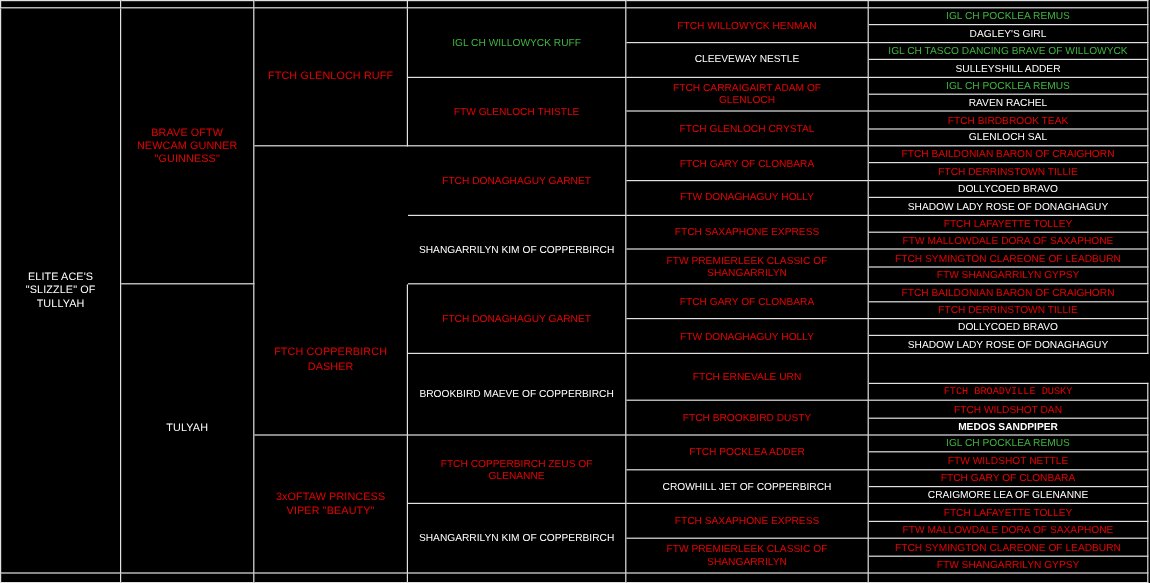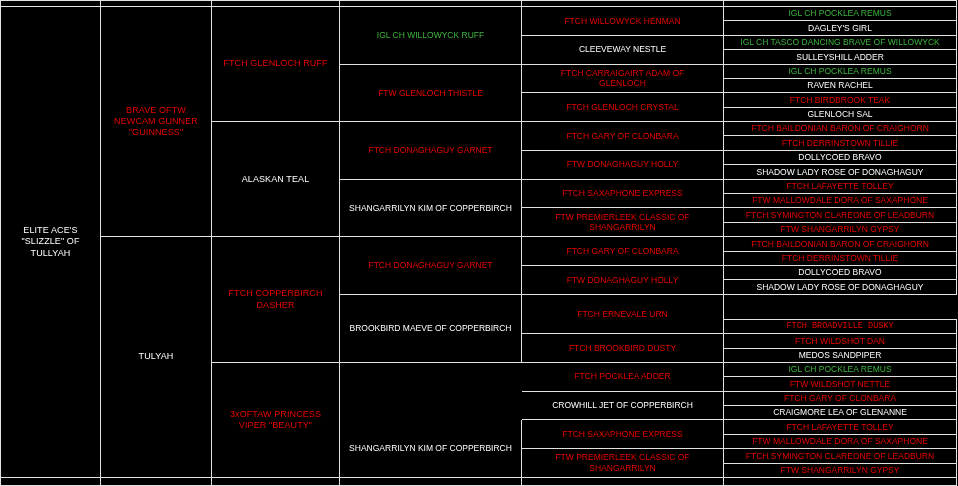--- a/index.html
+++ b/index.html
@@ -34,32 +34,33 @@
     <div class="cell c1 bl" style="grid-area: 2 / 1 / 34 / 2; color: rgb(255, 255, 255);">ELITE ACE'S
 "SLIZZLE" OF
 TULLYAH</div>
 
     <div class="cell c2" style="grid-area: 2 / 2 / 18 / 3; color: rgb(232, 0, 0);">BRAVE OFTW
 NEWCAM GUNNER
 "GUINNESS"</div>
     <div class="cell c2" style="grid-area: 18 / 2 / 34 / 3; color: rgb(255, 255, 255);">TULYAH</div>
 
     <div class="cell c3" style="grid-area: 2 / 3 / 10 / 4; color: rgb(232, 0, 0);">FTCH GLENLOCH RUFF</div>
-    <div class="cell c3" style="grid-area: 10 / 3 / 18 / 4; color: rgb(255, 255, 255);">ALASKAN TEAL</div>
     <div class="cell c3" style="grid-area: 18 / 3 / 26 / 4; color: rgb(232, 0, 0);">FTCH COPPERBIRCH
 DASHER</div>
     <div class="cell c3" style="grid-area: 26 / 3 / 34 / 4; color: rgb(232, 0, 0); text-align: center;">3xOFTAW PRINCESS
 VIPER "BEAUTY"</div>
 
     <div class="cell c4" style="grid-area: 2 / 4 / 6 / 5; color: rgb(61, 181, 61);">IGL CH WILLOWYCK RUFF</div>
     <div class="cell c4" style="grid-area: 6 / 4 / 10 / 5; color: rgb(232, 0, 0);">FTW GLENLOCH THISTLE</div>
     <div class="cell c4" style="grid-area: 10 / 4 / 14 / 5; color: rgb(232, 0, 0);">FTCH DONAGHAGUY GARNET</div>
     <div class="cell c4" style="grid-area: 14 / 4 / 18 / 5; color: rgb(255, 255, 255);">SHANGARRILYN KIM OF COPPERBIRCH</div>
     <div class="cell c4" style="grid-area: 18 / 4 / 22 / 5; color: rgb(232, 0, 0);">FTCH DONAGHAGUY GARNET</div>
     <div class="cell c4" style="grid-area: 22 / 4 / 26 / 5; color: rgb(255, 255, 255);">BROOKBIRD MAEVE OF COPPERBIRCH</div>
+    <div class="cell c4" style="grid-area: 26 / 4 / 30 / 5; color: rgb(232, 0, 0);">FTCH COPPERBIRCH ZEUS OF
+GLENANNE</div>
     <div class="cell c4" style="grid-area: 30 / 4 / 34 / 5; color: rgb(255, 255, 255);">SHANGARRILYN KIM OF COPPERBIRCH</div>
 
     <div class="cell c5" style="grid-area: 2 / 5 / 4 / 6; color: rgb(232, 0, 0);">FTCH WILLOWYCK HENMAN</div>
     <div class="cell c5" style="grid-area: 4 / 5 / 6 / 6; color: rgb(255, 255, 255);">CLEEVEWAY NESTLE</div>
     <div class="cell c5" style="grid-area: 6 / 5 / 8 / 6; color: rgb(232, 0, 0);">FTCH CARRAIGAIRT ADAM OF
 GLENLOCH</div>
     <div class="cell c5" style="grid-area: 8 / 5 / 10 / 6; color: rgb(232, 0, 0);">FTCH GLENLOCH CRYSTAL</div>
     <div class="cell c5" style="grid-area: 10 / 5 / 12 / 6; color: rgb(232, 0, 0);">FTCH GARY OF CLONBARA</div>
     <div class="cell c5" style="grid-area: 12 / 5 / 14 / 6; color: rgb(232, 0, 0);">FTW DONAGHAGUY HOLLY</div>
     <div class="cell c5" style="grid-area: 14 / 5 / 16 / 6; color: rgb(232, 0, 0);">FTCH SAXAPHONE EXPRESS</div>
@@ -91,21 +92,21 @@
     <div class="cell c6" style="grid-area: 15 / 6 / 16 / 7; color: rgb(232, 0, 0);">FTW MALLOWDALE DORA OF SAXAPHONE</div>
     <div class="cell c6" style="grid-area: 16 / 6 / 17 / 7; color: rgb(232, 0, 0);">FTCH SYMINGTON CLAREONE OF LEADBURN</div>
     <div class="cell c6" style="grid-area: 17 / 6 / 18 / 7; color: rgb(232, 0, 0);">FTW SHANGARRILYN GYPSY</div>
     <div class="cell c6" style="grid-area: 18 / 6 / 19 / 7; color: rgb(232, 0, 0);">FTCH BAILDONIAN BARON OF CRAIGHORN</div>
     <div class="cell c6" style="grid-area: 19 / 6 / 20 / 7; color: rgb(232, 0, 0);">FTCH DERRINSTOWN TILLIE</div>
     <div class="cell c6" style="grid-area: 20 / 6 / 21 / 7; color: rgb(255, 255, 255);">DOLLYCOED BRAVO</div>
     <div class="cell c6" style="grid-area: 21 / 6 / 22 / 7; color: rgb(255, 255, 255);">SHADOW LADY ROSE OF DONAGHAGUY</div>
     <div class="cell c6" style="grid-area: 22 / 6 / 23 / 7; color: rgb(232, 0, 0); margin-top: 24px;">FTCH TURRAMURRA BEAU</div>
     <div class="cell c6" style="grid-area: 23 / 6 / 24 / 7; color: rgb(232, 0, 0); font-family: Liberation Mono, monospace;">FTCH BROADVILLE DUSKY</div>
     <div class="cell c6" style="grid-area: 24 / 6 / 25 / 7; color: rgb(232, 0, 0);">FTCH WILDSHOT DAN</div>
-    <div class="cell c6" style="grid-area: 25 / 6 / 26 / 7; color: rgb(255, 255, 255);">MEDOS SANDPIPER</div>
+    <div class="cell c6" style="grid-area: 25 / 6 / 26 / 7; color: rgb(255, 255, 255); font-weight: bold;">MEDOS SANDPIPER</div>
     <div class="cell c6" style="grid-area: 26 / 6 / 27 / 7; color: rgb(61, 181, 61);">IGL CH POCKLEA REMUS</div>
     <div class="cell c6" style="grid-area: 27 / 6 / 28 / 7; color: rgb(232, 0, 0);">FTW WILDSHOT NETTLE</div>
     <div class="cell c6" style="grid-area: 28 / 6 / 29 / 7; color: rgb(232, 0, 0);">FTCH GARY OF CLONBARA</div>
     <div class="cell c6" style="grid-area: 29 / 6 / 30 / 7; color: rgb(255, 255, 255);">CRAIGMORE LEA OF GLENANNE</div>
     <div class="cell c6" style="grid-area: 30 / 6 / 31 / 7; color: rgb(232, 0, 0);">FTCH LAFAYETTE TOLLEY</div>
     <div class="cell c6" style="grid-area: 31 / 6 / 32 / 7; color: rgb(232, 0, 0);">FTW MALLOWDALE DORA OF SAXAPHONE</div>
     <div class="cell c6" style="grid-area: 32 / 6 / 33 / 7; color: rgb(232, 0, 0);">FTCH SYMINGTON CLAREONE OF LEADBURN</div>
     <div class="cell c6" style="grid-area: 33 / 6 / 34 / 7; color: rgb(232, 0, 0);">FTW SHANGARRILYN GYPSY</div>
 
     <div class="cell strip bl" style="grid-area:34/1/35/2"></div>

